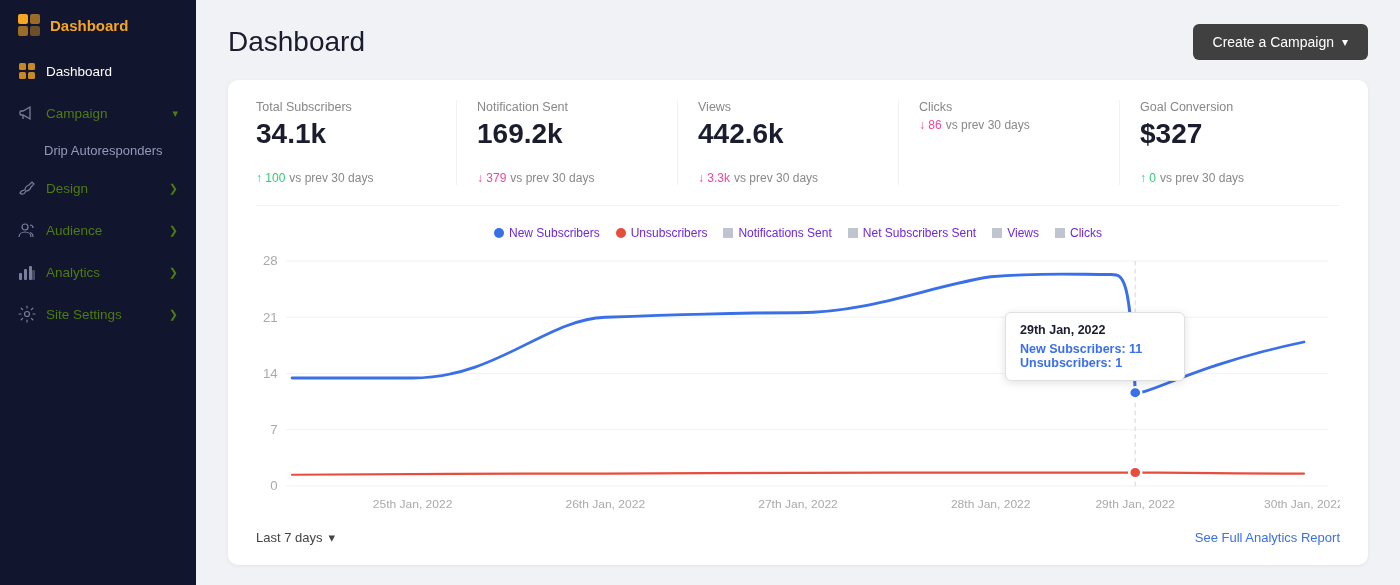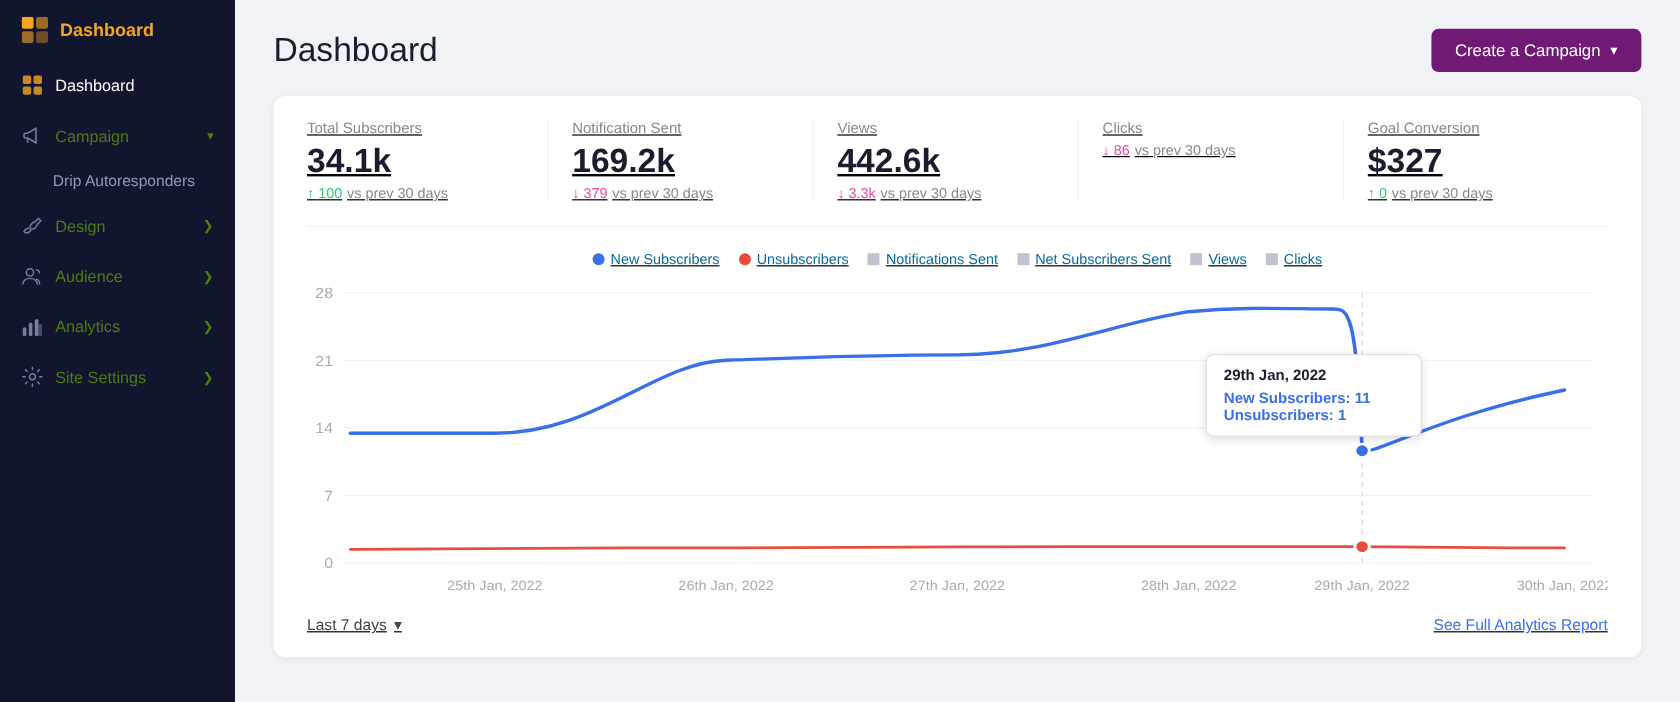--- a/index.html
+++ b/index.html
@@ -17,37 +17,37 @@
     .sidebar-submenu { padding-left: 44px; }
     .sidebar-submenu .sub-item { padding: 9px 18px 9px 0; font-size: 13px; color: #9599b8; cursor: pointer; }
 
     
     .main { flex: 1; display: flex; flex-direction: column; overflow: hidden; }
     .main-content { flex: 1; padding: 24px 32px; overflow-y: auto; background: #f0f2f5; }
 
     
     .page-header { display: flex; align-items: center; justify-content: space-between; margin-bottom: 20px; }
     .page-title { font-size: 28px; font-weight: 400; color: #1a1d2e; }
-    .create-btn { background: #701a75; color: #fff; border: none; padding: 10px 20px; border-radius: 6px; font-size: 14px; cursor: pointer; display: flex; align-items: center; gap: 8px; font-weight: 500; }
+    .create-btn { background: #404040; color: #fff; border: none; padding: 10px 20px; border-radius: 6px; font-size: 14px; cursor: pointer; display: flex; align-items: center; gap: 8px; font-weight: 500; }
     .create-btn .btn-chevron { font-size: 12px; }
 
     
-    .stats-card { background: #fff; border-radius: 10px; padding: 20px 28px; margin-bottom: 16px; box-shadow: 0 1px 4px rgba(0,0,0,0.06); text-decoration: underline; }
+    .stats-card { background: #fff; border-radius: 10px; padding: 20px 28px; margin-bottom: 16px; box-shadow: 0 1px 4px rgba(0,0,0,0.06); }
     .stats-row { display: flex; gap: 0; border-bottom: 1px solid #f0f2f5; padding-bottom: 20px; margin-bottom: 20px; }
     .stat-item { flex: 1; padding-right: 20px; }
     .stat-item + .stat-item { border-left: 1px solid #f0f2f5; padding-left: 20px; }
     .stat-label { font-size: 12.5px; color: #888; margin-bottom: 4px; }
-    .stat-value { font-size: 28px; font-weight: 600; color: #1a1d2e; margin-bottom: 4px; }
+    .stat-value { font-size: 28px; font-weight: 600; color: #1a1d2e; margin-bottom: 21px; }
     .stat-change { font-size: 12px; display: flex; align-items: center; gap: 4px; color: #888; }
     .stat-change .up { color: #2ecc71; }
     .stat-change .down { color: #ec4899; }
 
     
     .chart-legend { display: flex; align-items: center; gap: 16px; justify-content: center; margin-bottom: 12px; flex-wrap: wrap; }
-    .legend-item { display: flex; align-items: center; gap: 5px; font-size: 12px; color: #0369a1; }
+    .legend-item { display: flex; align-items: center; gap: 5px; font-size: 12px; color: #6d28d9; }
     .legend-dot { width: 10px; height: 10px; border-radius: 50%; display: inline-block; }
     .legend-square { width: 10px; height: 10px; display: inline-block; }
 
     
     .chart-container { position: relative; width: 100%; height: 270px; }
     svg.chart { width: 100%; height: 100%; }
 
     
     .chart-tooltip { position: absolute; background: #fff; border: 1px solid #e0e0e0; border-radius: 6px; padding: 10px 14px; font-size: 12.5px; color: #333; box-shadow: 0 2px 8px rgba(0,0,0,0.12); pointer-events: none; }
     .tooltip-title { font-weight: 600; margin-bottom: 5px; color: #1a1d2e; }

